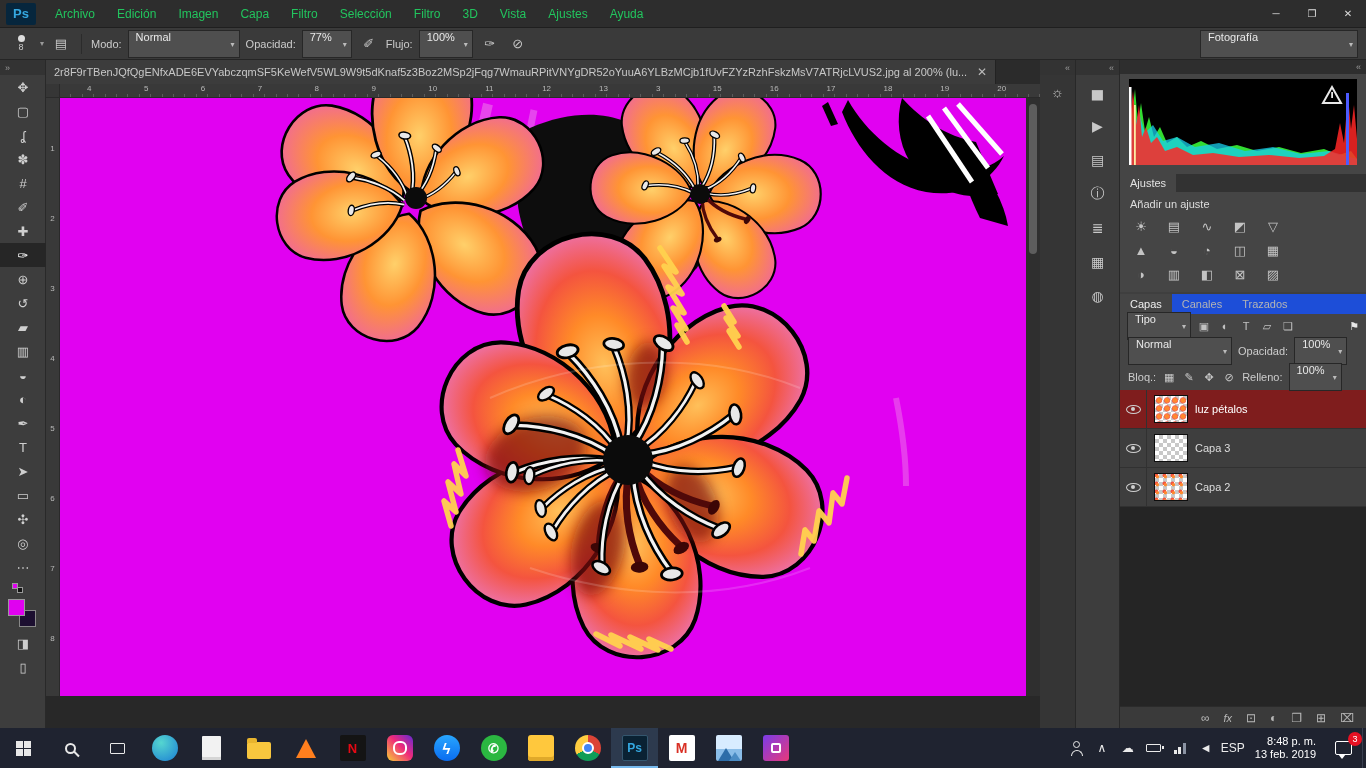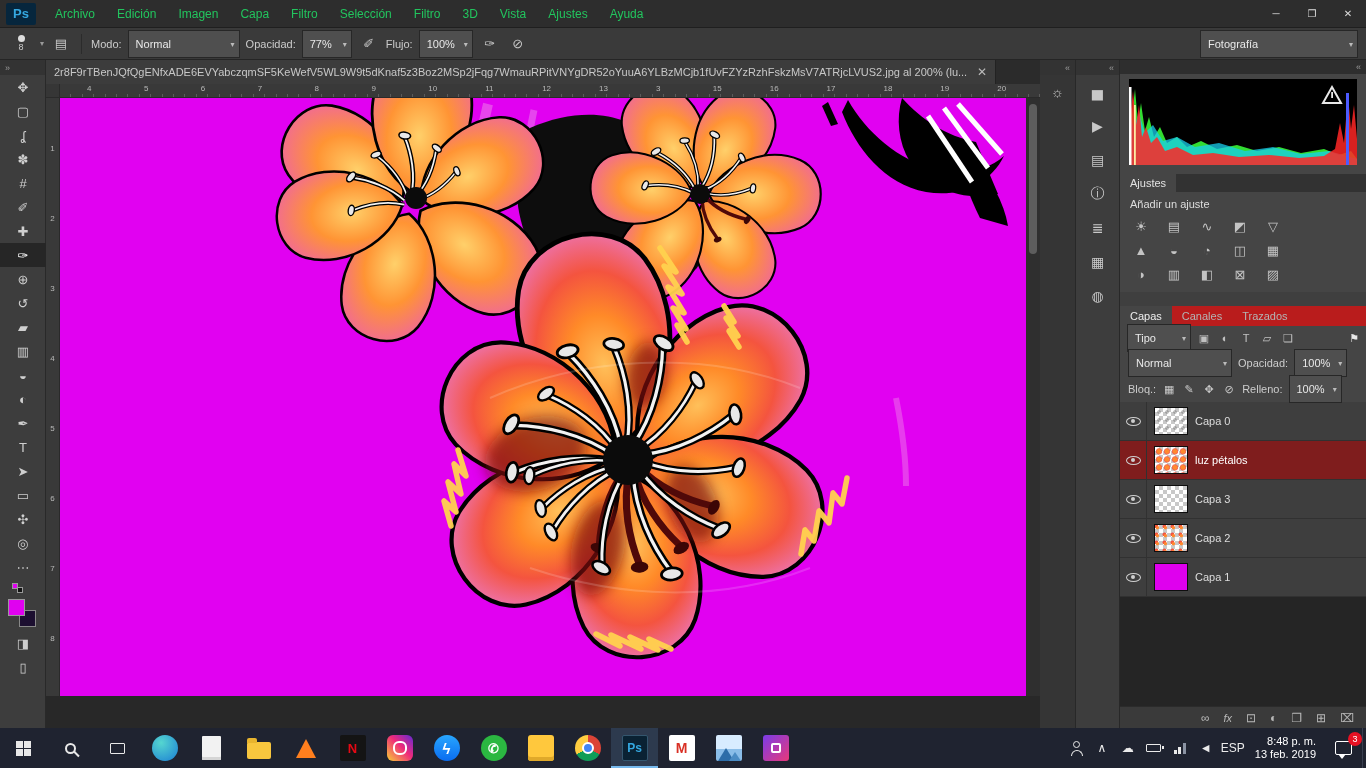--- a/index.html
+++ b/index.html
@@ -13,21 +13,21 @@
 #wincontrols{margin-left:auto;display:flex}
 .wc{width:36px;height:28px;display:flex;align-items:center;justify-content:center;font-size:10px;color:#ddd}
 
 
 #optionsbar{position:absolute;left:0;top:28px;width:1366px;height:32px;background:#3a3a3a;border-bottom:1px solid #252525;display:flex;align-items:center;gap:6px;padding:0 8px;font-size:11px;color:#ccc}
 .brushchip{display:flex;flex-direction:column;align-items:center;justify-content:center;width:26px;gap:1px}
 .brushdot{width:7px;height:7px;border-radius:50%;background:#ddd}
 .brushsize{font-size:9px;color:#ccc;line-height:9px}
 .caret{font-size:8px;color:#999}
 .iconbtn{width:22px;height:22px;display:flex;align-items:center;justify-content:center;color:#c8c8c8;font-size:13px}
-.sel{position:relative;height:28px;background:#4f4f4f;border:1px solid #272727;border-radius:0;display:flex;align-items:center;padding:0 16px 0 7px;font-size:11px;color:#e8e8e8;white-space:nowrap}
+.sel{position:relative;height:28px;background:#4f4f4f;border:1px solid #272727;border-radius:0;display:flex;align-items:flex-start;padding:0 16px 0 7px;font-size:11px;color:#e8e8e8;white-space:nowrap}
 .sel::after{content:"▾";position:absolute;right:4px;top:50%;transform:translateY(-50%);font-size:8px;color:#bbb}
 .w112{min-width:112px}.w52{min-width:50px}.w56{min-width:54px}.w150{min-width:158px}.w104{min-width:104px}.w66{min-width:64px}
 .vsep{width:1px;height:20px;background:#2b2b2b;margin:0 3px}
 .spacer{flex:1}
 
 
 #toolbar{position:absolute;left:0;top:60px;width:46px;height:668px;background:#3d3d3d;border-right:1px solid #292929}
 .dockhead{height:15px;display:flex;align-items:center;padding:0 5px;color:#9a9a9a;font-size:9px;background:#333}
 .tool{width:46px;height:24px;display:flex;align-items:center;justify-content:center;font-size:13px;color:#cfcfcf}
 .tool.selected{background:#262626;color:#fff}
@@ -72,21 +72,21 @@
 
 #rightpanel{position:absolute;left:1120px;top:60px;width:246px;height:668px;background:#3f3f3f;display:flex;flex-direction:column}
 .pgap{height:14px;background:#2e2e2e;display:flex;align-items:center;justify-content:flex-end;padding:0 5px;color:#999;font-size:9px}
 .phead{height:18px;background:#323232;display:flex;font-size:11px;flex:none}
 .ptab{padding:0 10px;background:#454545;color:#e2e2e2;display:flex;align-items:center}
 .histwrap{height:100px;background:#454545;padding:5px 9px;flex:none}
 .adjwrap{background:#454545;padding:4px 10px 6px;flex:none}
 .adjtitle{font-size:11px;color:#ddd;margin:2px 0 4px}
 .adjrow{display:flex;gap:11px;height:24px;align-items:center}
 .adjicon{width:22px;text-align:center;color:#c4c4c4;font-size:13px}
-.ltabs{height:20px;background:#b91c1c;display:flex;font-size:11px;margin-top:14px;flex:none}
+.ltabs{height:20px;background:#1d4ed8;display:flex;font-size:11px;margin-top:2px;flex:none}
 .ltab{padding:0 10px;display:flex;align-items:center;color:#b4b4b4}
 .ltab.active{background:#454545;color:#eee}
 .frow{height:24px;background:#454545;display:flex;align-items:center;gap:5px;padding:0 7px;flex:none}
 .ficon{width:16px;text-align:center;color:#c0c0c0;font-size:11px}
 .flag{margin-left:auto;color:#e8e8e8;font-size:11px}
 .brow{height:26px;background:#454545;display:flex;align-items:center;gap:6px;padding:0 8px;font-size:11px;color:#ccc;flex:none}
 .lockicon{font-size:11px;color:#c8c8c8;width:14px;text-align:center}
 #layerslist{flex:1;background:#262626;display:flex;flex-direction:column;overflow:hidden}
 .lrow{height:39px;background:#3e3e3e;border-bottom:1px solid #313131;display:flex;align-items:center;flex:none}
 .lrow.selected{background:#7f1d1d}
@@ -590,54 +590,40 @@
       <span class="lockicon">✎</span>
       <span class="lockicon">✥</span>
       <span class="lockicon">⊘</span>
       <span>Relleno:</span>
       <div class="sel w52">
           <span>100%</span>
         </div>
     </div>
 
     <div id="layerslist">
-      <div class="lrow">
-        <div class="eyebox">
-            <span class="eye"></span>
-          </div>
-        <div class="thumb checker t-faint"></div>
-        <span class="lname">Capa 0</span>
-      </div>
       <div class="lrow selected">
         <div class="eyebox">
             <span class="eye"></span>
           </div>
         <div class="thumb checker t-luz"></div>
         <span class="lname">luz pétalos</span>
       </div>
       <div class="lrow">
         <div class="eyebox">
             <span class="eye"></span>
           </div>
         <div class="thumb checker"></div>
         <span class="lname">Capa 3</span>
       </div>
       <div class="lrow">
         <div class="eyebox">
             <span class="eye"></span>
           </div>
         <div class="thumb checker t-art2"></div>
         <span class="lname">Capa 2</span>
-      </div>
-      <div class="lrow">
-        <div class="eyebox">
-            <span class="eye"></span>
-          </div>
-        <div class="thumb t-magenta"></div>
-        <span class="lname">Capa 1</span>
       </div>
       <div id="lfiller"></div>
     </div>
 
     <div id="lfooter">
       <span>∞</span>
       <span class="fxi">fx</span>
       <span>⊡</span>
       <span>◐</span>
       <span>❐</span>

